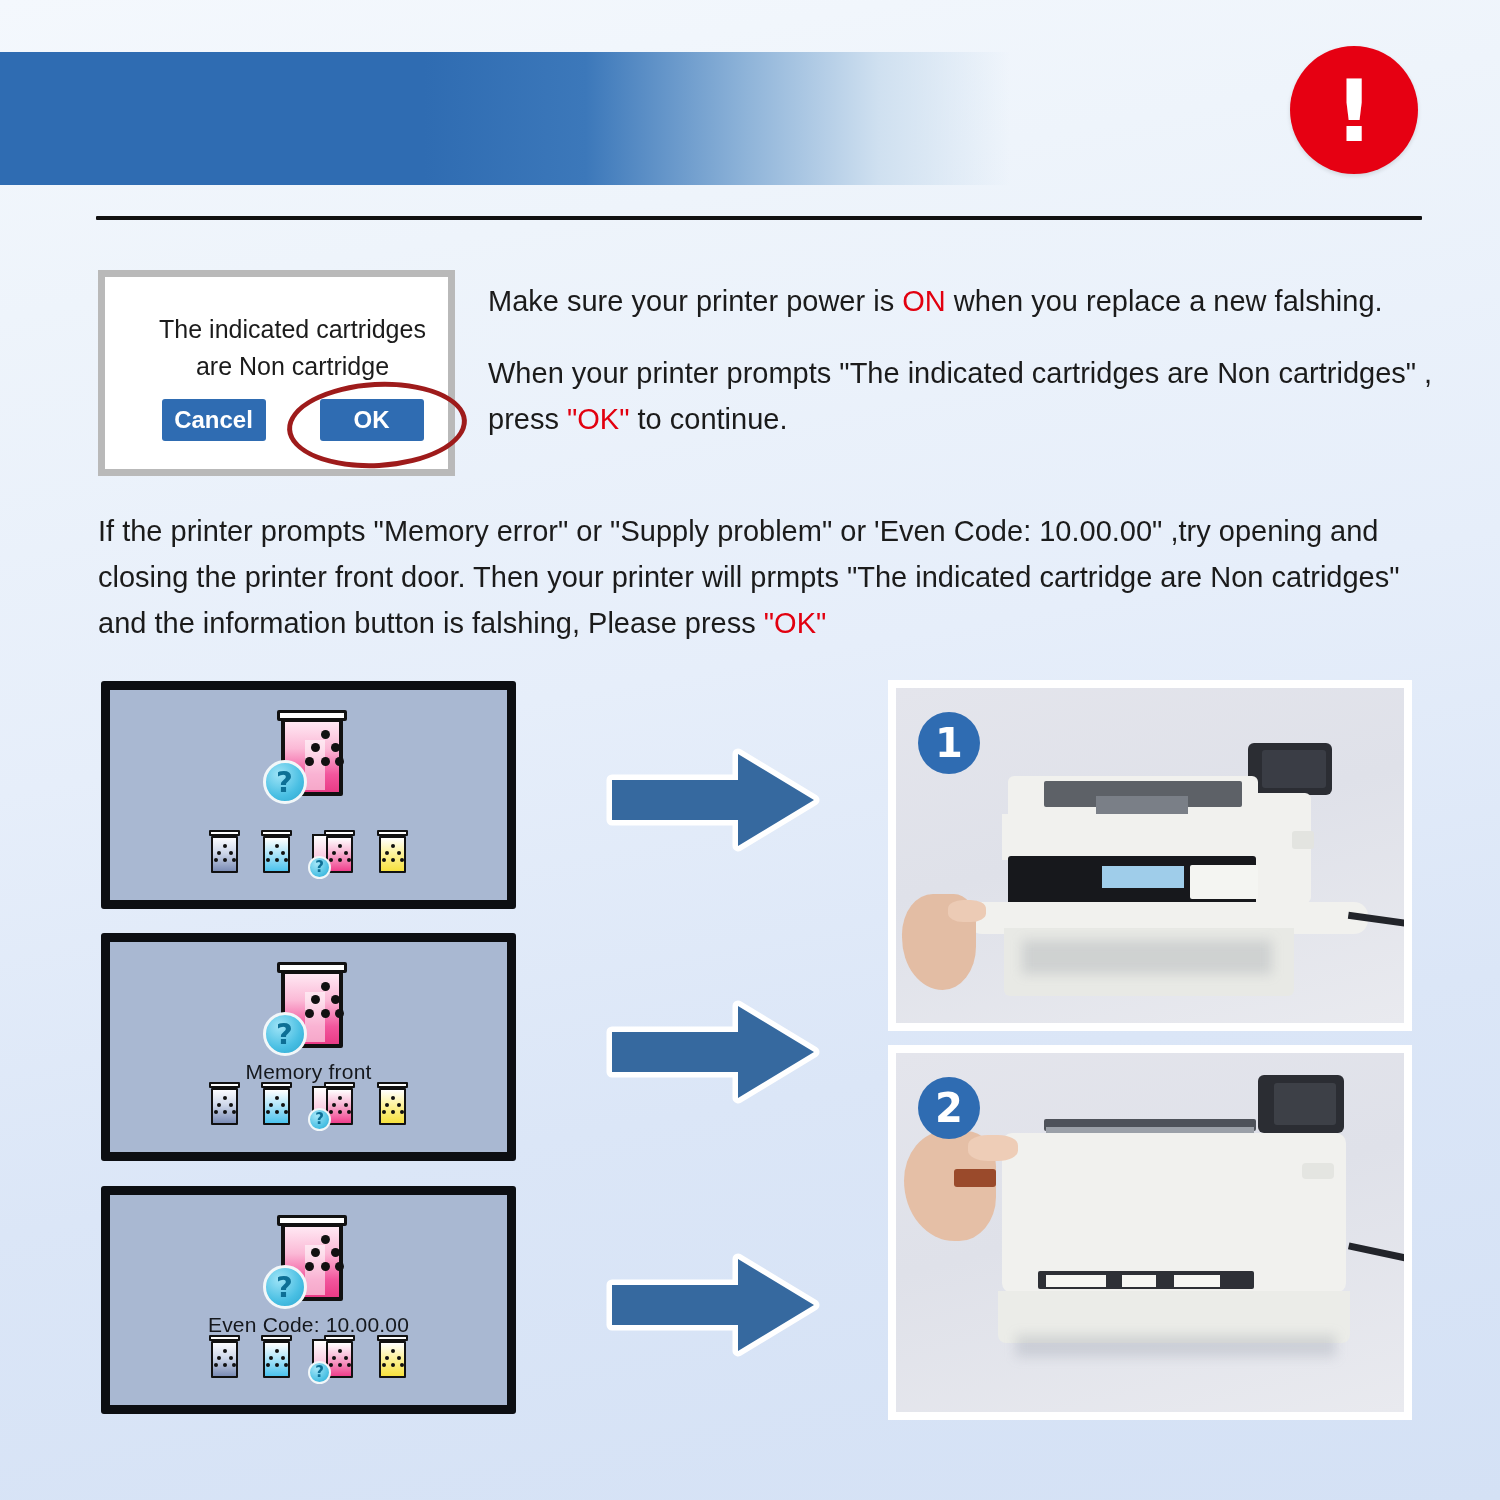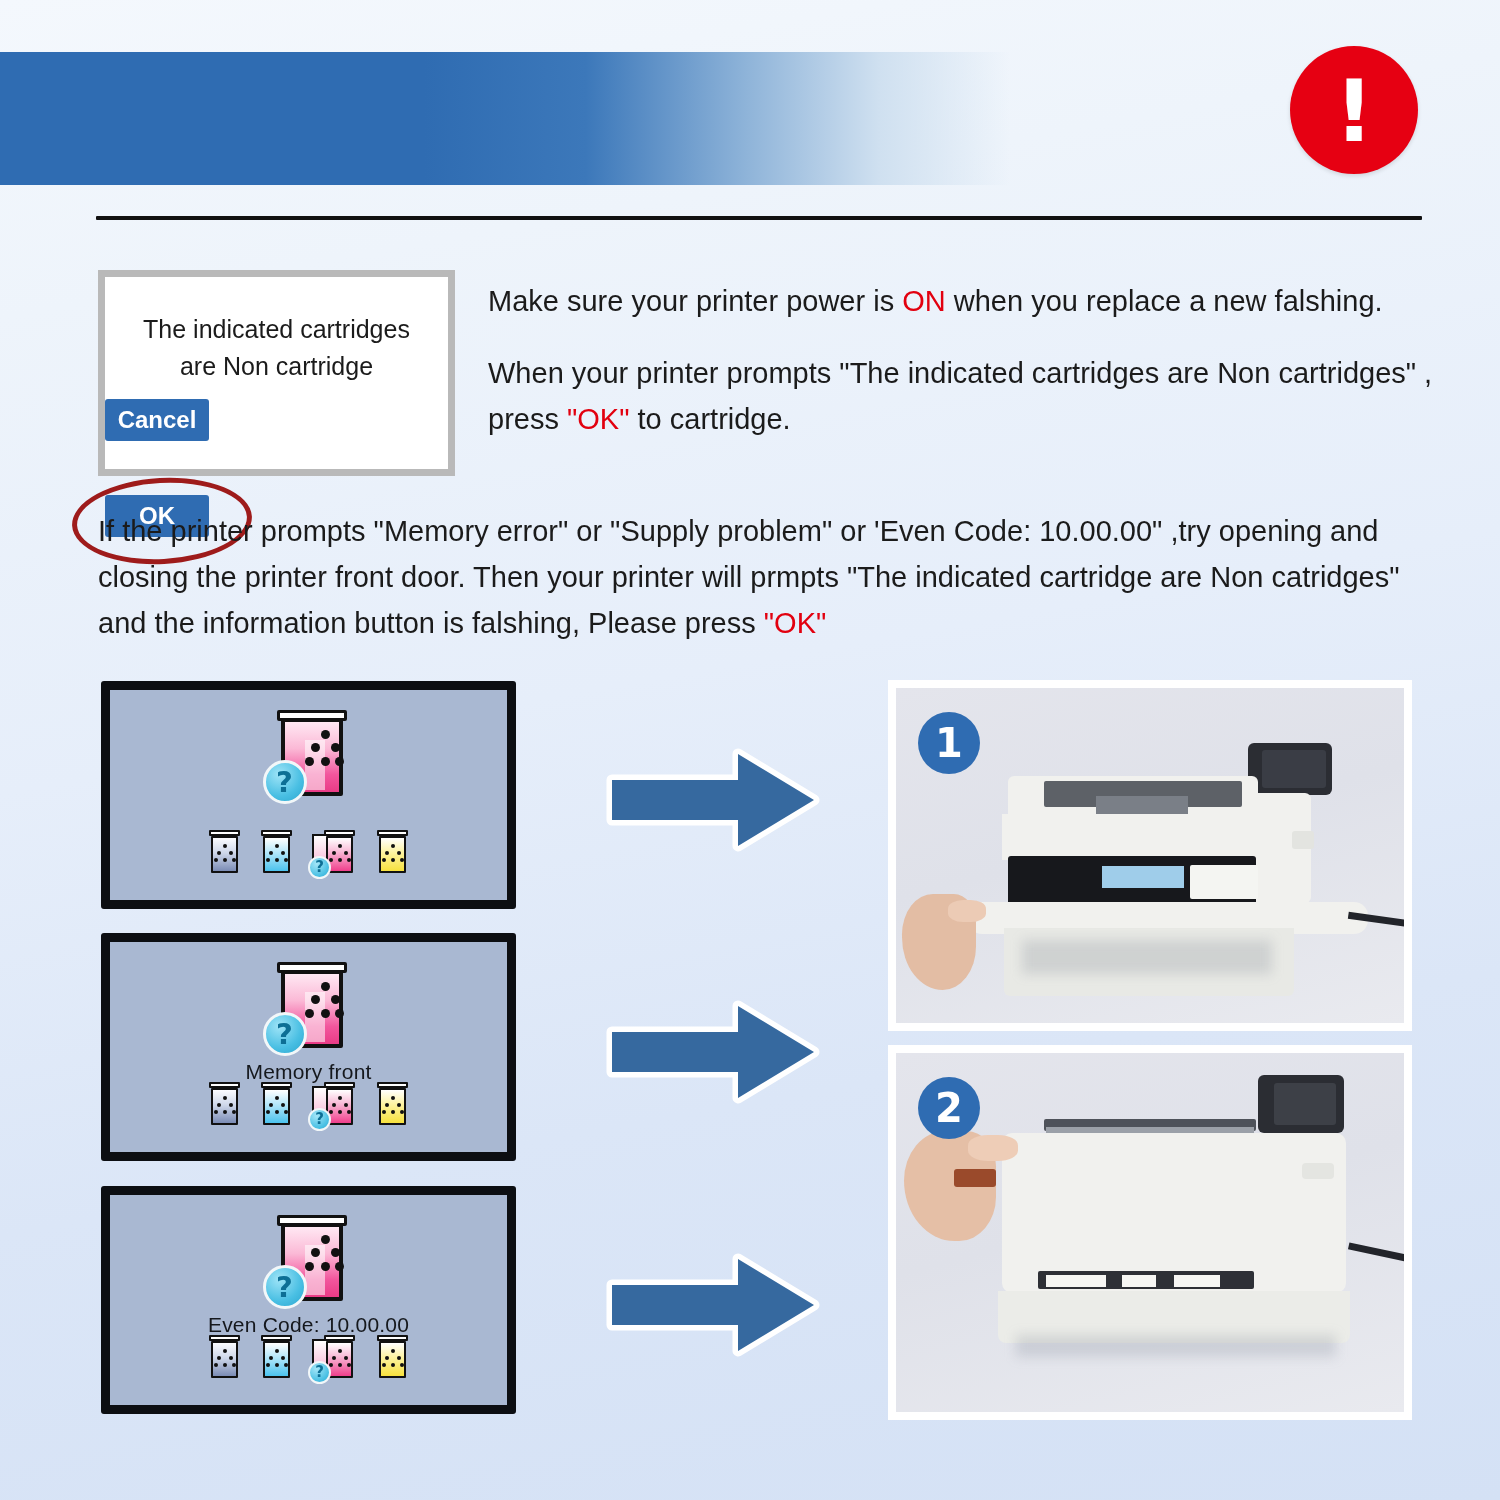--- a/index.html
+++ b/index.html
@@ -34,27 +34,27 @@
   .rule{
     position:absolute;left:96px;top:216px;width:1326px;height:4px;
     background:#111;border-radius:1px;
   }
 
   
   .dialog-outer{
     position:absolute;left:98px;top:270px;width:357px;height:206px;
     background:#ffffff;border:7px solid #b9b9b9;box-sizing:border-box;
   }
-  .dialog-inner{position:absolute;inset:0;padding:34px 18px 0 18px;box-sizing:border-box;}
+  .dialog-inner{position:absolute;inset:0;padding:34px 18px 0 18px;box-sizing:border-box;margin-left:32px;}
   .dlg-msg{
     text-align:center;font-size:25px;color:#1b1b1b;line-height:37px;
   }
   .dlg-btns{
     position:absolute;left:0;right:0;top:122px;
-    display:flex;justify-content:center;gap:54px;flex-direction:column;
+    display:flex;justify-content:center;gap:54px;
   }
   .dlg-btn{
     width:104px;height:42px;background:#2f6cb2;color:#fff;
     font-size:24px;font-weight:bold;display:flex;align-items:center;justify-content:center;
     border:none;border-radius:3px;box-sizing:border-box;
   }
   .ok-wrap{position:relative;}
   .ellipse{
     position:absolute;left:-33px;top:-17px;width:170px;height:76px;
     border:5px solid #9e1b1b;border-radius:50%;
@@ -199,21 +199,21 @@
           <div class="dlg-btn">OK</div>
           <div class="ellipse"></div>
         </div>
       </div>
     </div>
   </div>
 
   <div class="para-right">
     <span>Make sure your printer power is </span><span class="red">ON</span><span> when you replace a new falshing.</span>
     <span class="gap"></span>
-    <span>When your printer prompts "The indicated cartridges are Non cartridges" , press </span><span class="red">"OK"</span><span> to cartridge.</span>
+    <span>When your printer prompts "The indicated cartridges are Non cartridges" , press </span><span class="red">"OK"</span><span> to continue.</span>
   </div>
 
   <div class="para-main">
     <span>If the printer prompts "Memory error" or "Supply problem" or 'Even Code: 10.00.00" ,try opening and closing the printer front door. Then your printer will prmpts "The indicated cartridge are Non catridges" and the information button is falshing, Please press </span><span class="red">"OK"</span>
   </div>
 
   <div class="panel p1">
     <div class="panel-stack">
       <div class="big-toner">
         <div class="toner-cap"></div>

